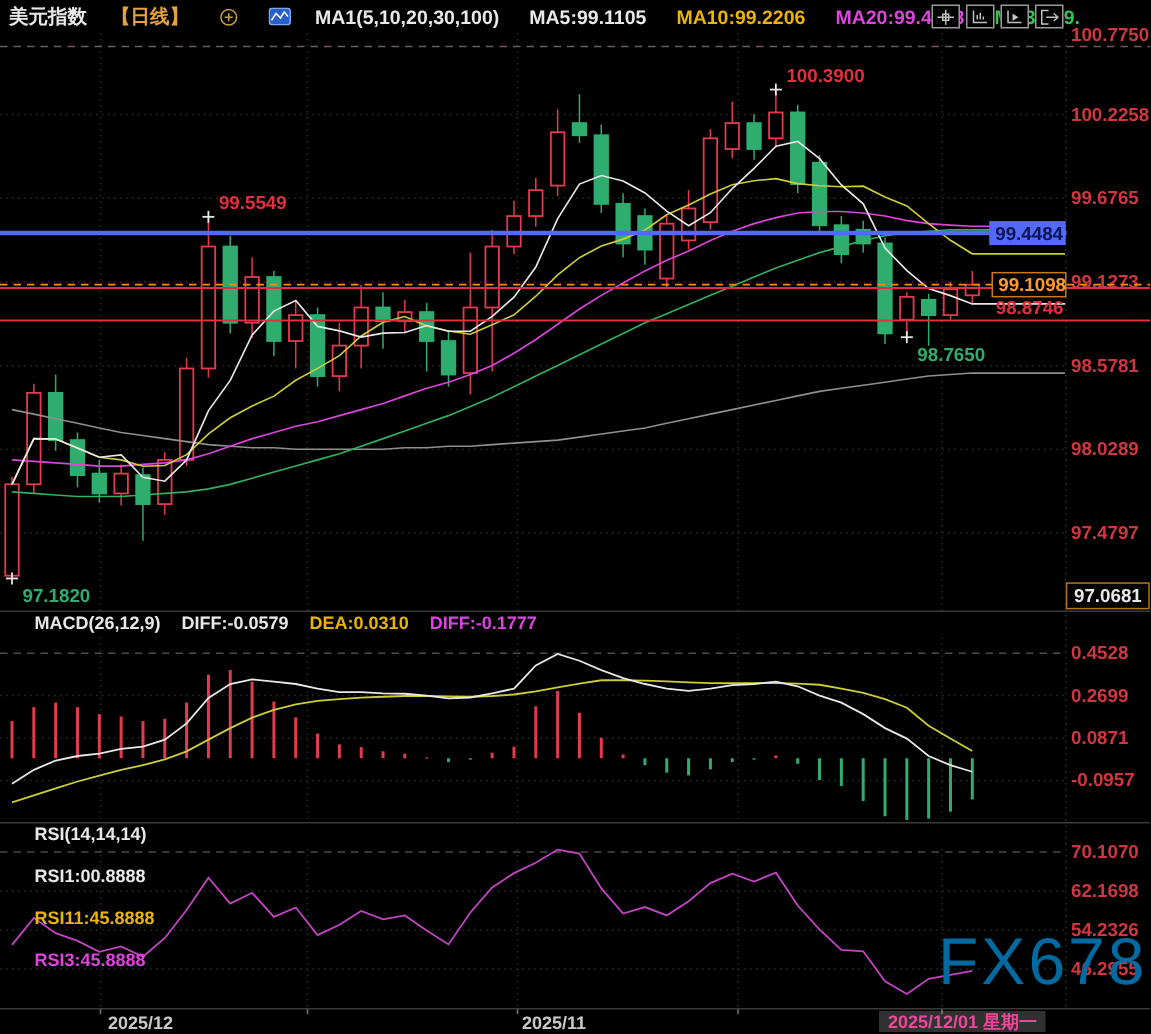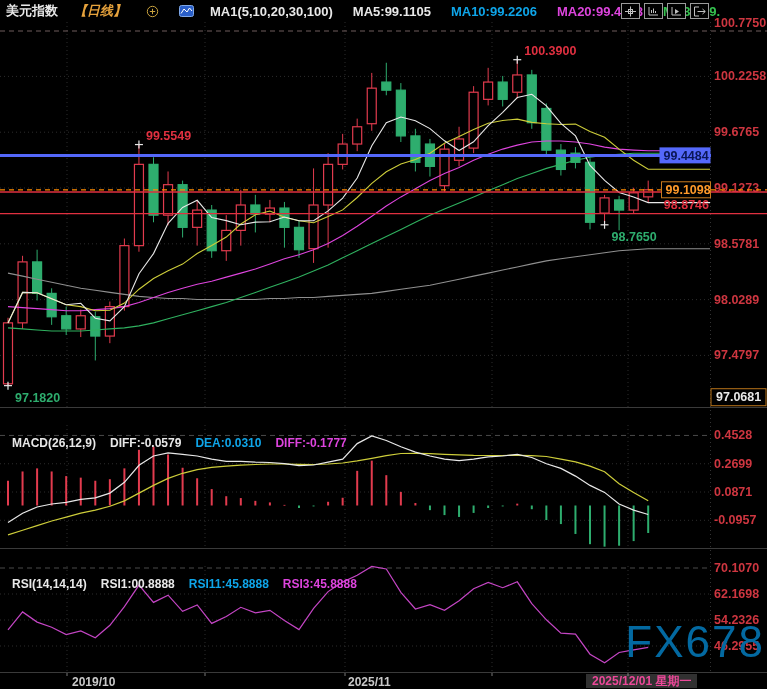--- a/index.html
+++ b/index.html
@@ -2,28 +2,28 @@
 <html><head>
 <meta charset="utf-8">
 <style>
   html,body{margin:0;padding:0;background:#000;}
   #app{position:relative;width:767px;height:689px;background:#000;overflow:hidden;
        font-family:"Liberation Sans",sans-serif;-webkit-font-smoothing:antialiased;}
   svg text{font-family:"Liberation Sans",sans-serif;}
   .hdr{position:absolute;top:0;left:0;right:0;height:22px;display:flex;align-items:center;
        gap:20px;padding-left:6px;font-size:13px;font-weight:bold;z-index:3;white-space:nowrap;}
   .hdr .icon{display:flex;align-items:center;}
-  .c-white{color:#e8e8e8}.c-gold{color:#e6a23c}.c-yellow{color:#0ea5e9}
+  .c-white{color:#e8e8e8}.c-gold{color:#e6a23c}.c-yellow{color:#eab308}
   .c-magenta{color:#dd44dd}.c-green{color:#35c24f}
   .toolbar{position:absolute;top:3px;right:58px;display:flex;gap:4px;z-index:4;}
   .tbtn{width:17px;height:14px;border:1px solid #9a9a9a;display:flex;align-items:center;
         justify-content:center;background:#000;cursor:pointer;}
-  .legend{position:absolute;left:12px;display:flex;gap:14px;font-size:12px;font-weight:bold;
-          z-index:3;white-space:nowrap;margin-top:28px;}
-  #macd-legend{top:408px;} #rsi-legend{top:549px;}
+  .legend{position:absolute;left:23px;display:flex;gap:14px;font-size:12px;font-weight:bold;
+          z-index:3;white-space:nowrap;}
+  #macd-legend{top:408px;} #rsi-legend{top:549px;flex-direction:column;}
   .xaxis{position:absolute;top:672px;left:0;width:767px;height:17px;border-top:1px solid #3a3a3a;
          font-size:12px;font-weight:bold;color:#c9c9c9;z-index:3;}
   .xlabel{position:absolute;top:2px;}
   #xl1{left:72px;} #xl2{left:348px;text-align:center;}
   #xcur{left:586px;top:1px;padding:0 6px;background:rgba(175,175,175,0.28);color:#ec4899;line-height:14px;}
   .watermark{position:absolute;top:620px;right:2px;font-size:44px;line-height:1;color:#0369a1;
              letter-spacing:2px;z-index:4;font-weight:500;}
 </style>
 <title>美元指数【日线】</title></head>
 <body>
@@ -359,21 +359,21 @@
         <line x1="0" y1="620.00044153" x2="710" y2="620.00044153" stroke="#2c2c2c" stroke-dasharray="1,3"></line>
         <text x="714" y="624.00044153" fill="#ce3640" font-size="12.5" font-weight="bold" text-anchor="start">54.2326</text>
         <line x1="0" y1="646" x2="710" y2="646" stroke="#2c2c2c" stroke-dasharray="1,3"></line>
         <text x="714" y="650" fill="#ce3640" font-size="12.5" font-weight="bold" text-anchor="start">46.2955</text>
         <polyline points="8.0,629.9 22.6,611.9 37.1,622.1 51.7,627.3 66.2,634.5 80.8,630.9 95.3,637.8 109.9,625.3 124.4,606.7 139.0,585.1 153.5,602.4 168.1,595.2 182.6,611.3 197.2,605.0 211.7,623.4 226.3,616.5 240.8,607.3 255.4,612.9 269.9,610.3 284.4,620.4 299.0,629.6 313.6,608.3 328.1,591.6 342.7,582.1 357.2,575.2 371.8,566.4 386.3,569.0 400.9,592.3 415.4,609.0 430.0,604.7 444.5,610.3 459.1,600.8 473.6,588.7 488.2,582.4 502.7,587.7 517.3,581.8 531.8,603.7 546.4,619.8 560.9,633.2 575.5,634.2 590.0,654.2 604.6,662.7 619.1,652.5 633.6,649.9 648.2,647.3" fill="none" stroke="#c445c4" stroke-width="1.2"></polyline>
       </g>
     </svg>
 
   <div class="hdr">
     <span class="c-white">美元指数</span>
-    <span class="c-gold" style="margin-left:-4px;font-style:italic;">【日线】</span>
+    <span class="c-gold" style="margin-left:-4px;">【日线】</span>
     <span class="icon">
       <svg width="13" height="13" viewBox="0 0 13 13">
           <circle cx="6.5" cy="6.5" r="5.2" stroke="#c9a23e" fill="none"></circle>
           <path d="M6.5 3.8v5.4M3.8 6.5h5.4" stroke="#c9a23e"></path>
         </svg>
     </span>
     <span class="icon">
       <svg width="15" height="12" viewBox="0 0 15 12">
           <rect x="0.5" y="0.5" width="14" height="11" rx="2" fill="#2a5fc9" stroke="#7fa8e8"></rect>
           <path d="M2 8.5L5 4l3 3 2.5-4 2.5 3" stroke="#fff" fill="none"></path>
@@ -423,18 +423,18 @@
   <div class="legend" id="rsi-legend">
     <span class="c-white">RSI(14,14,14)</span>
     <span class="c-white">RSI1:00.8888</span>
     <span class="c-yellow">RSI11:45.8888</span>
     <span class="c-magenta">RSI3:45.8888</span>
   </div>
 
   <div class="watermark">FX678</div>
 
   <div class="xaxis">
-    <span class="xlabel" id="xl1">2019/10</span>
+    <span class="xlabel" id="xl1">2025/12</span>
     <span class="xlabel" id="xl2">2025/11</span>
     <span class="xlabel" id="xcur">2025/12/01 星期一</span>
   </div>
 
 </div>
 
 </body></html>

